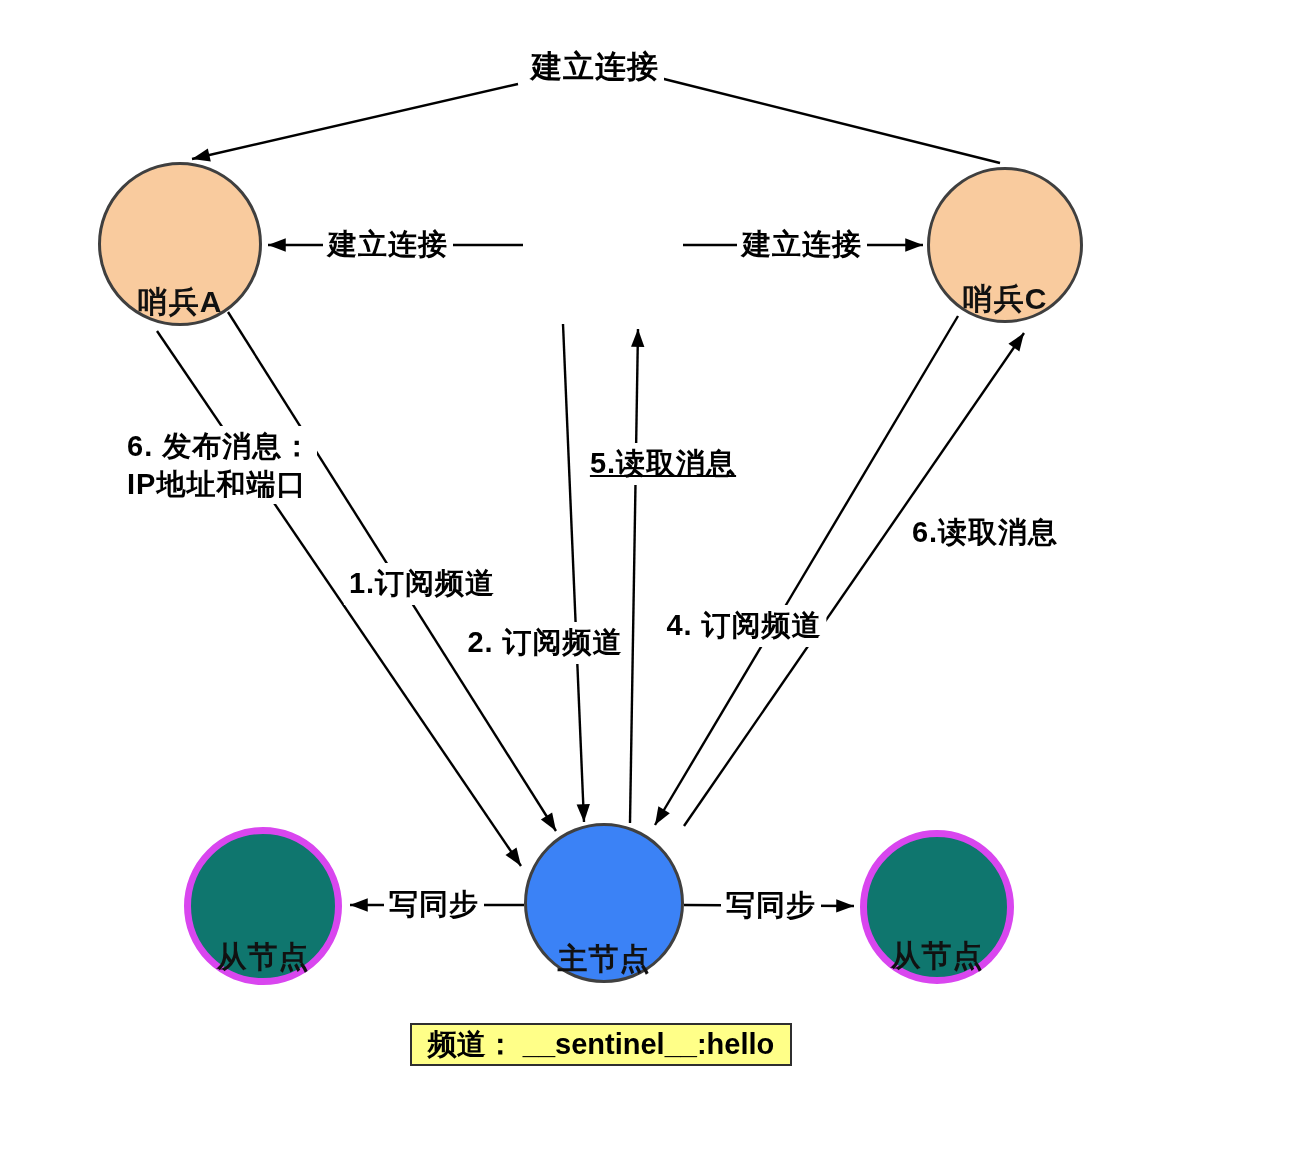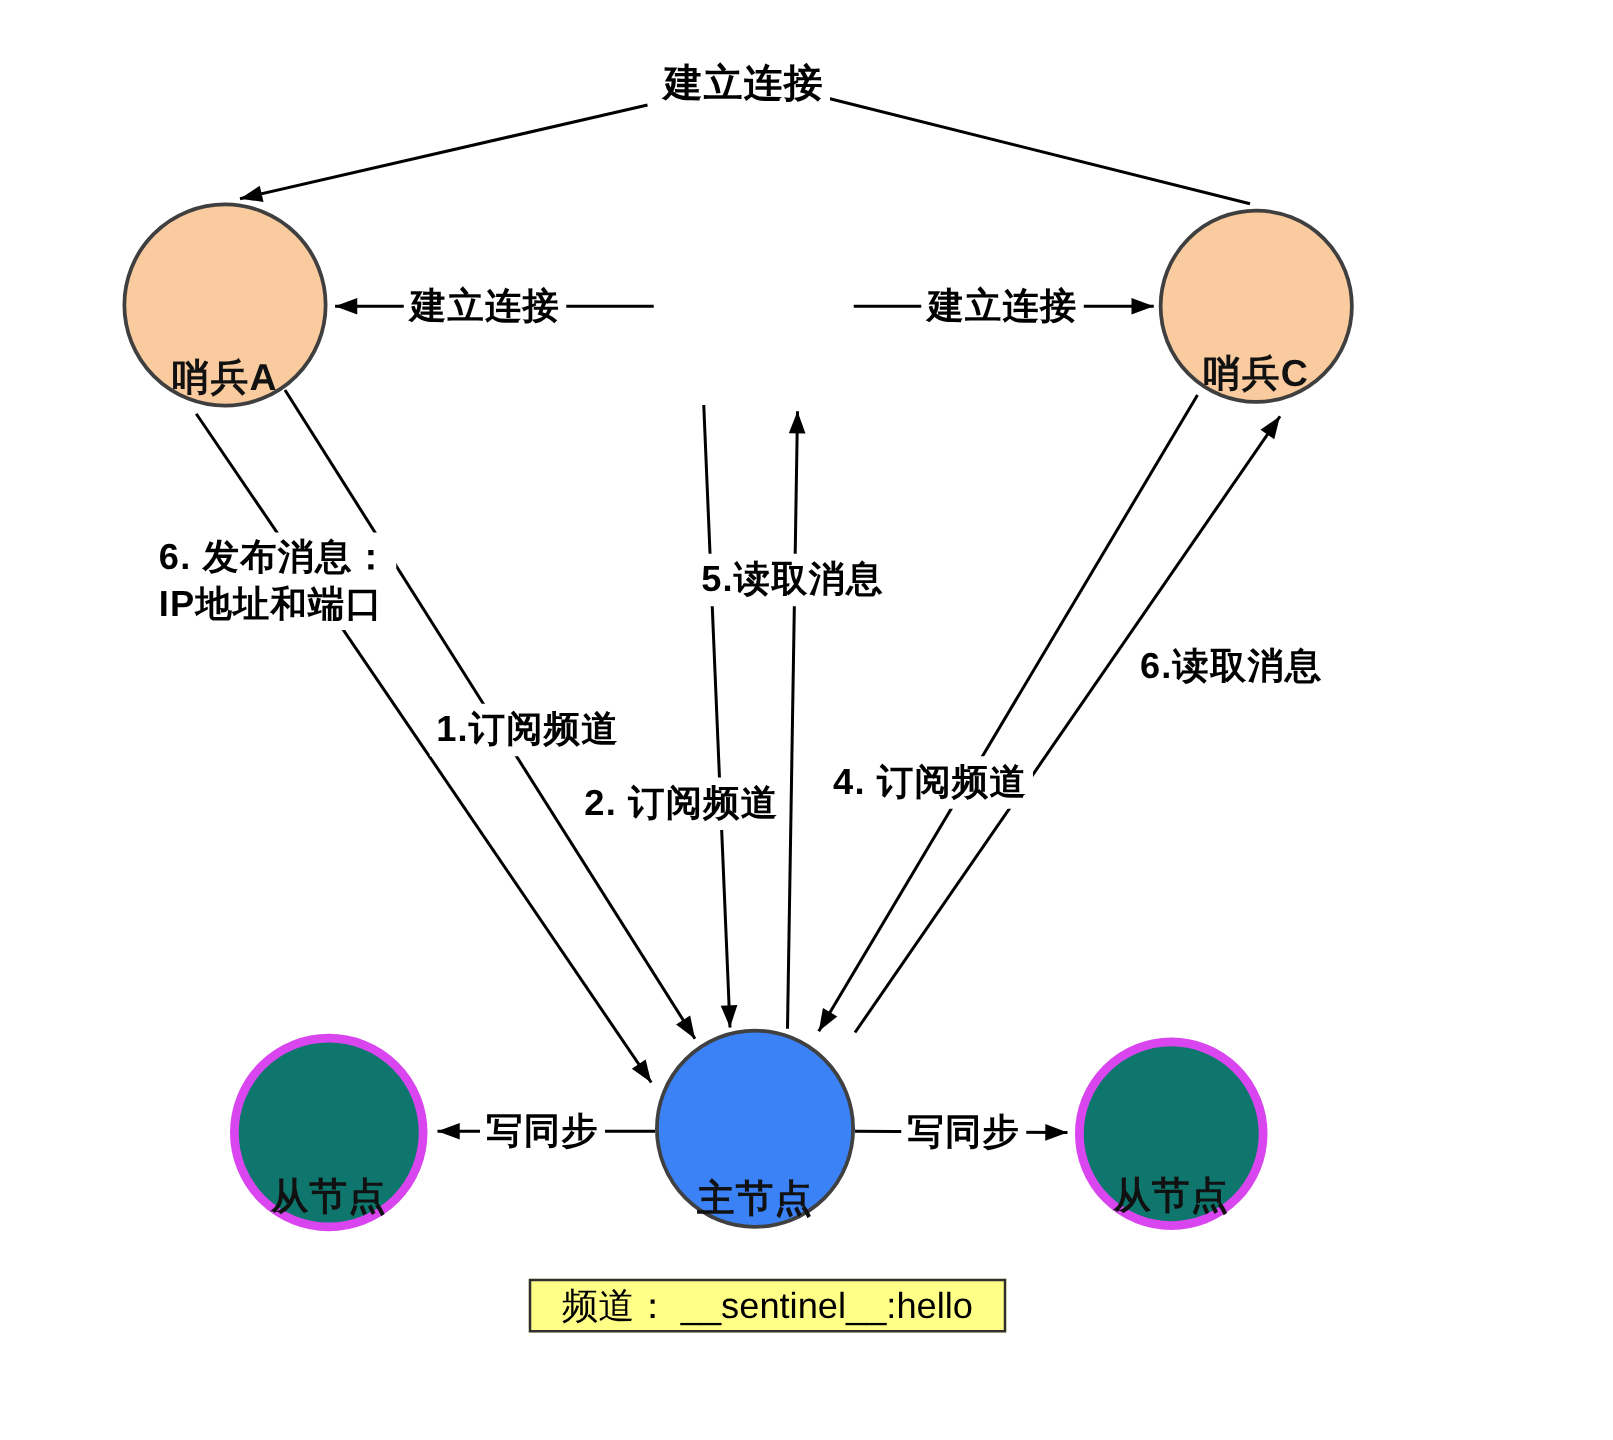--- a/index.html
+++ b/index.html
@@ -31,23 +31,22 @@
     letter-spacing: 1px;
   }
   .edge-label.block {
     transform: none; text-align: left; line-height: 38px;
   }
   .channel-box {
     position: absolute; z-index: 3;
     left: 410px; top: 1023px; width: 382px; height: 43px;
     background: #FFFF88; border: 2.5px solid #2F2F2F;
     display: flex; align-items: center; justify-content: center;
-    font-size: 29px; font-weight: 400; color: #000000;
+    font-size: 29px; font-weight: 700; color: #000000;
     white-space: nowrap;
-    margin-left: 13px;
   }
 </style>
 </head>
 <body>
 
 <div class="stage">
 
   <svg class="edges" width="1290" height="1152" viewBox="0 0 1290 1152">
     <defs>
       <marker id="arrow" markerUnits="userSpaceOnUse" markerWidth="20" markerHeight="16" viewBox="0 0 18 14" refX="17" refY="7" orient="auto">
@@ -95,21 +94,21 @@
   <div class="edge-label" style="left:802px; top:245px;">建立连接</div>
 
   <div class="edge-label block" style="left:122px; top:426px;">
     <div>6. 发布消息：</div>
     <div>IP地址和端口</div>
   </div>
 
   <div class="edge-label" style="left:422px; top:584px;">1.订阅频道</div>
   <div class="edge-label" style="left:545px; top:643px;">2. 订阅频道</div>
   <div class="edge-label" style="left:744px; top:626px;">4. 订阅频道</div>
-  <div class="edge-label" style="left:634px; top:464px;">5.读取消息</div>
+  <div class="edge-label" style="left:663px; top:464px;text-decoration:underline;">5.读取消息</div>
   <div class="edge-label" style="left:985px; top:487px;margin-top:46px;">6.读取消息</div>
 
   <div class="edge-label" style="left:434px; top:905px;">写同步</div>
   <div class="edge-label" style="left:771px; top:906px;">写同步</div>
 
   <div class="channel-box">
     <span>频道： __sentinel__:hello</span>
   </div>
 
 </div>

